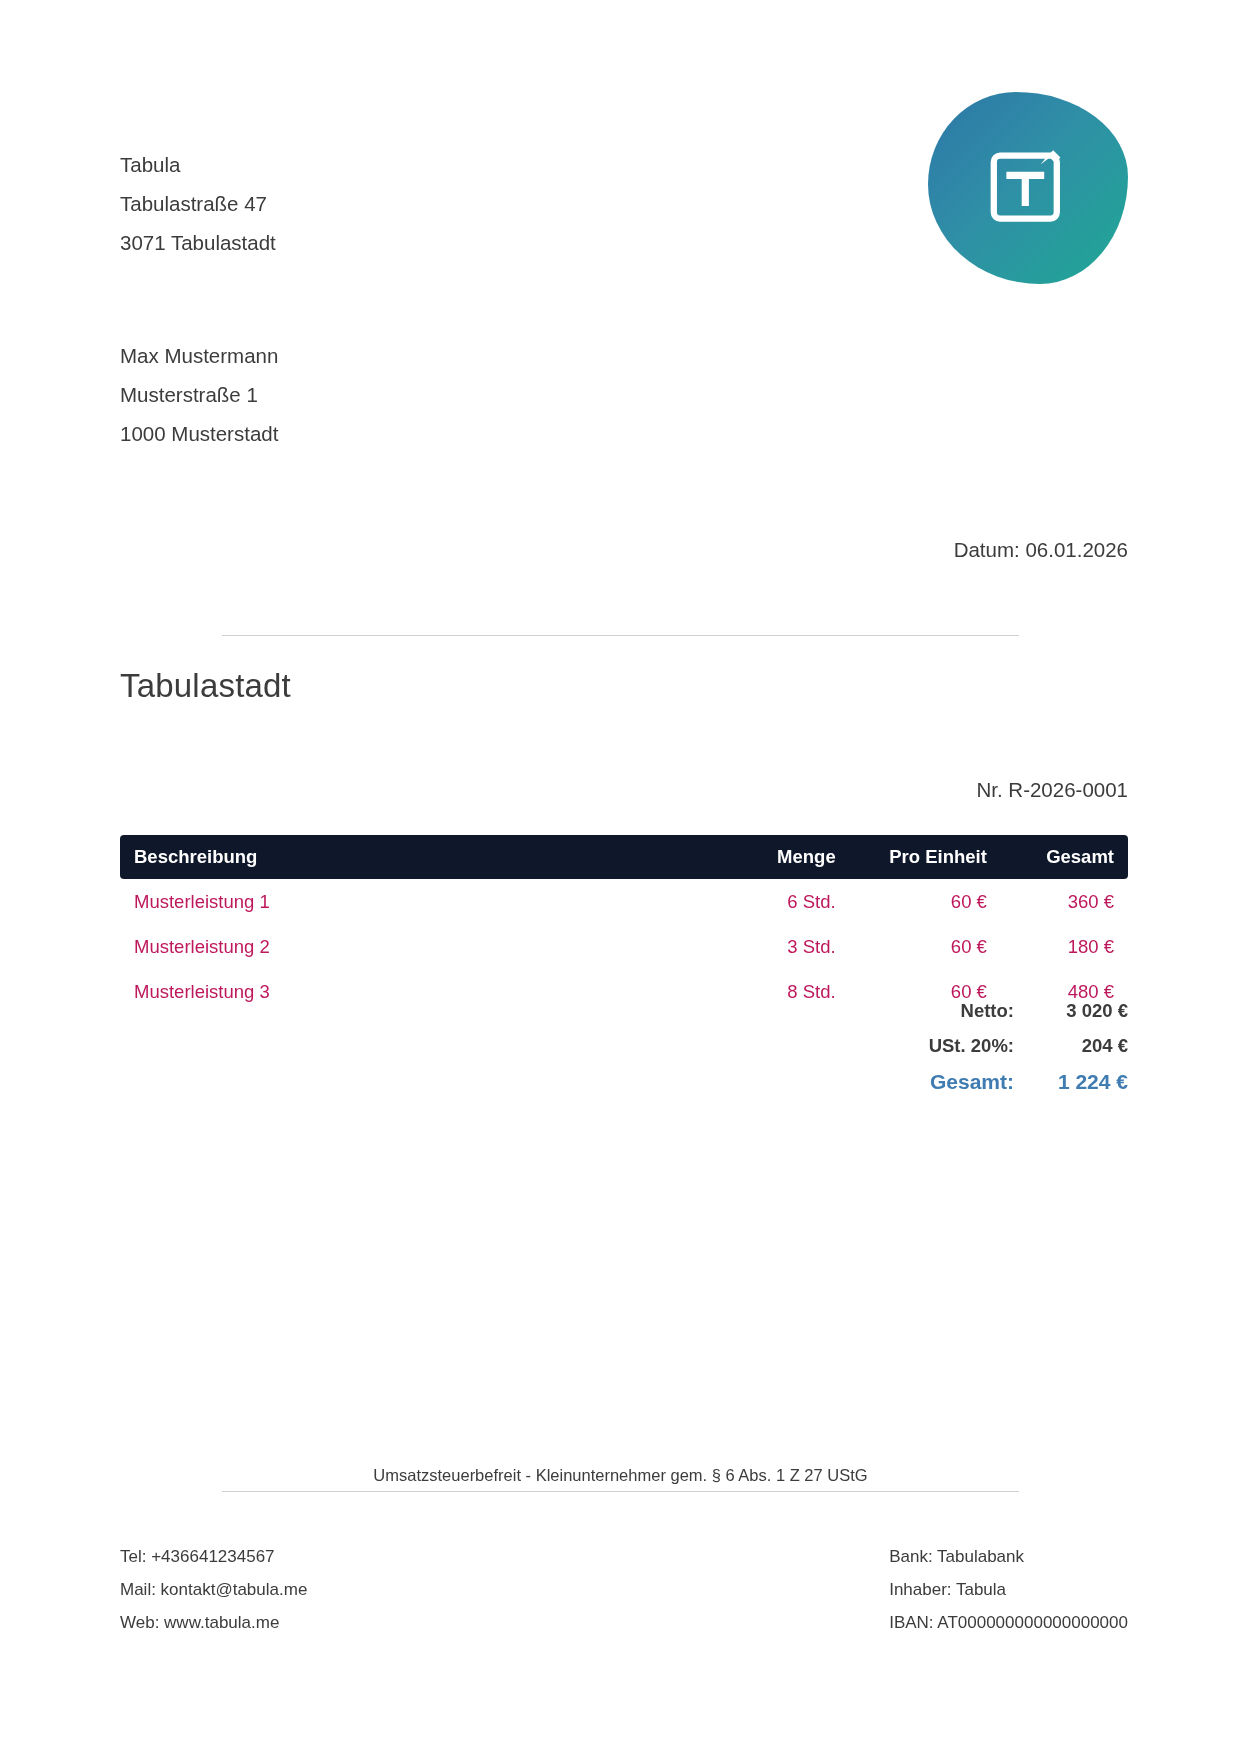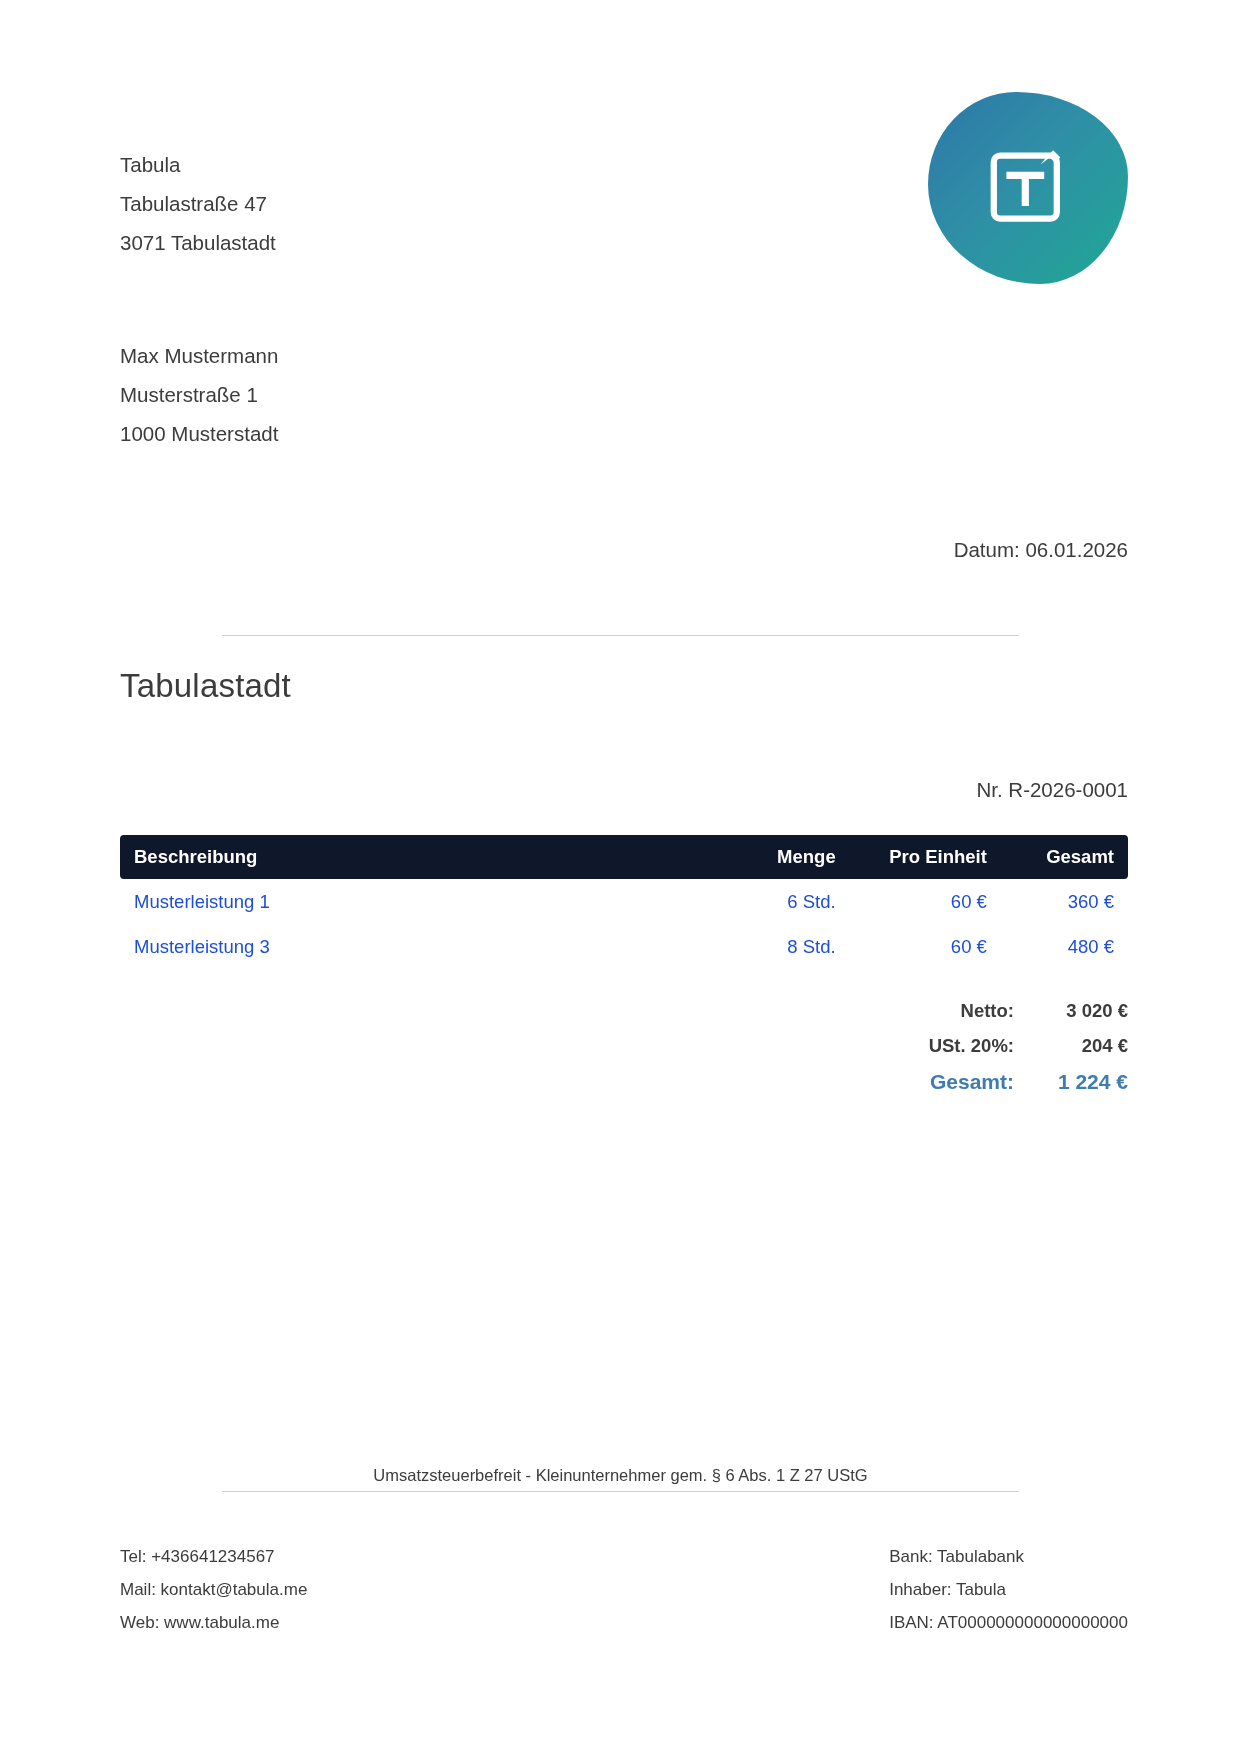--- a/index.html
+++ b/index.html
@@ -122,21 +122,21 @@
     border-bottom-left-radius: 4px;
   }
   .items-table thead th:last-child {
     padding-right: 14px;
     border-top-right-radius: 4px;
     border-bottom-right-radius: 4px;
   }
   .items-table tbody td {
     padding: 12px 0 11px 0;
     text-align: right;
-    color: #1d4ed8;
+    color: #be185d;
     font-size: 18.5px;
     white-space: nowrap;
   }
   .items-table tbody td:first-child {
     text-align: left;
     padding-left: 14px;
   }
   .items-table tbody td:last-child {
     padding-right: 14px;
   }
@@ -248,20 +248,26 @@
       </tr>
     </thead>
     <tbody>
       <tr>
         <td>Musterleistung 1</td>
         <td>6 Std.</td>
         <td>60 €</td>
         <td>360 €</td>
       </tr>
       <tr>
+        <td>Musterleistung 2</td>
+        <td>3 Std.</td>
+        <td>60 €</td>
+        <td>180 €</td>
+      </tr>
+      <tr>
         <td>Musterleistung 3</td>
         <td>8 Std.</td>
         <td>60 €</td>
         <td>480 €</td>
       </tr>
     </tbody>
   </table>
 
   <div class="totals">
     <div class="totals-row">

